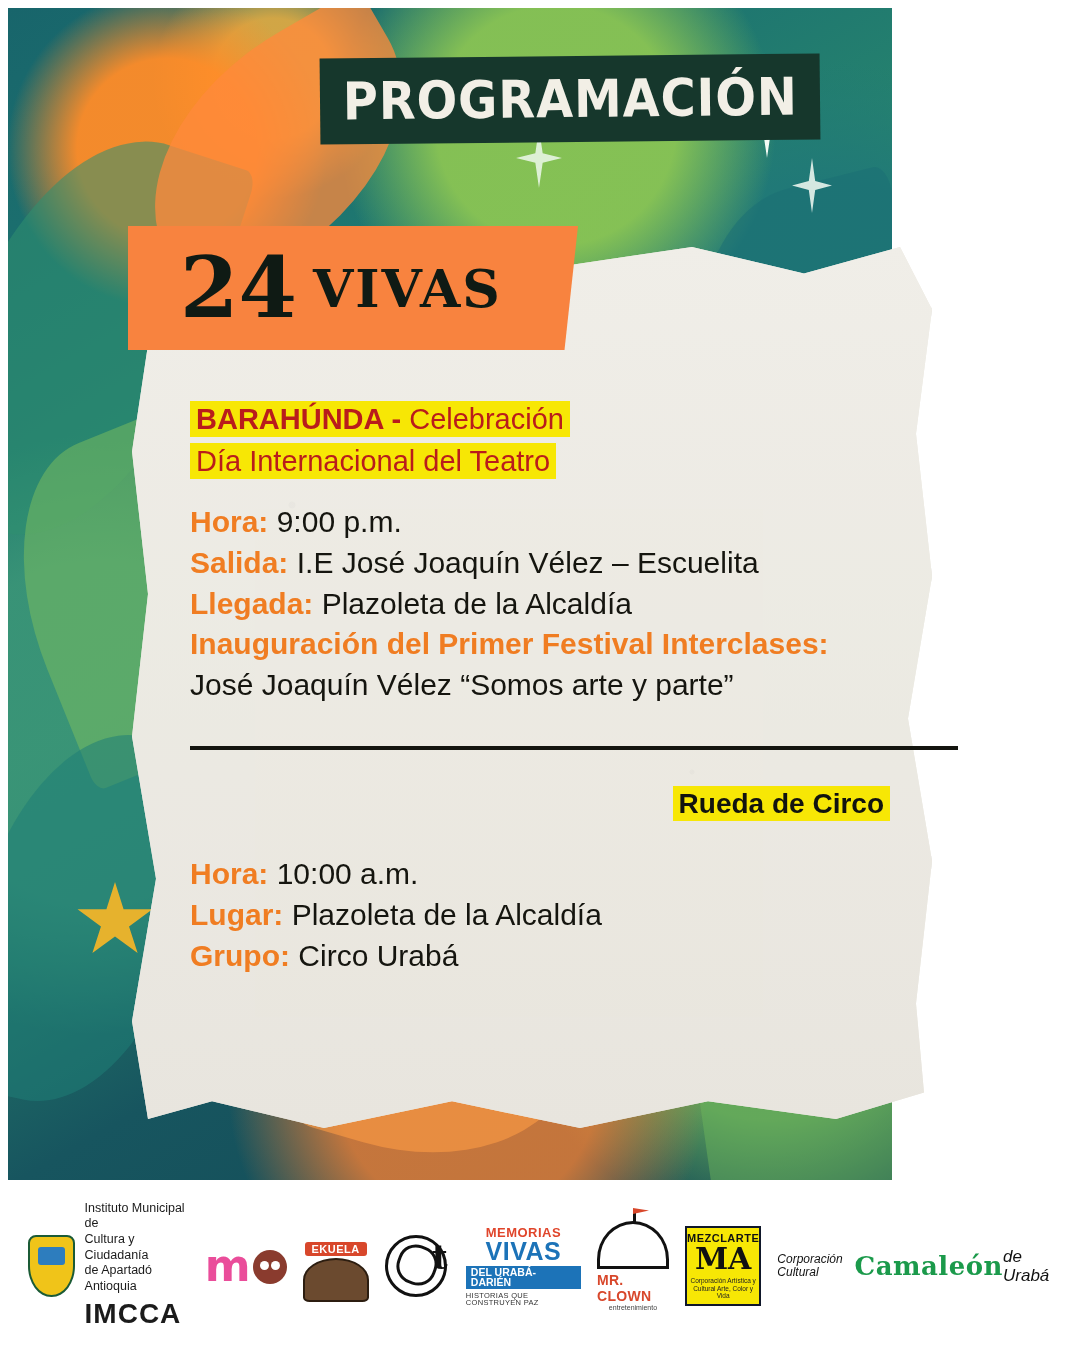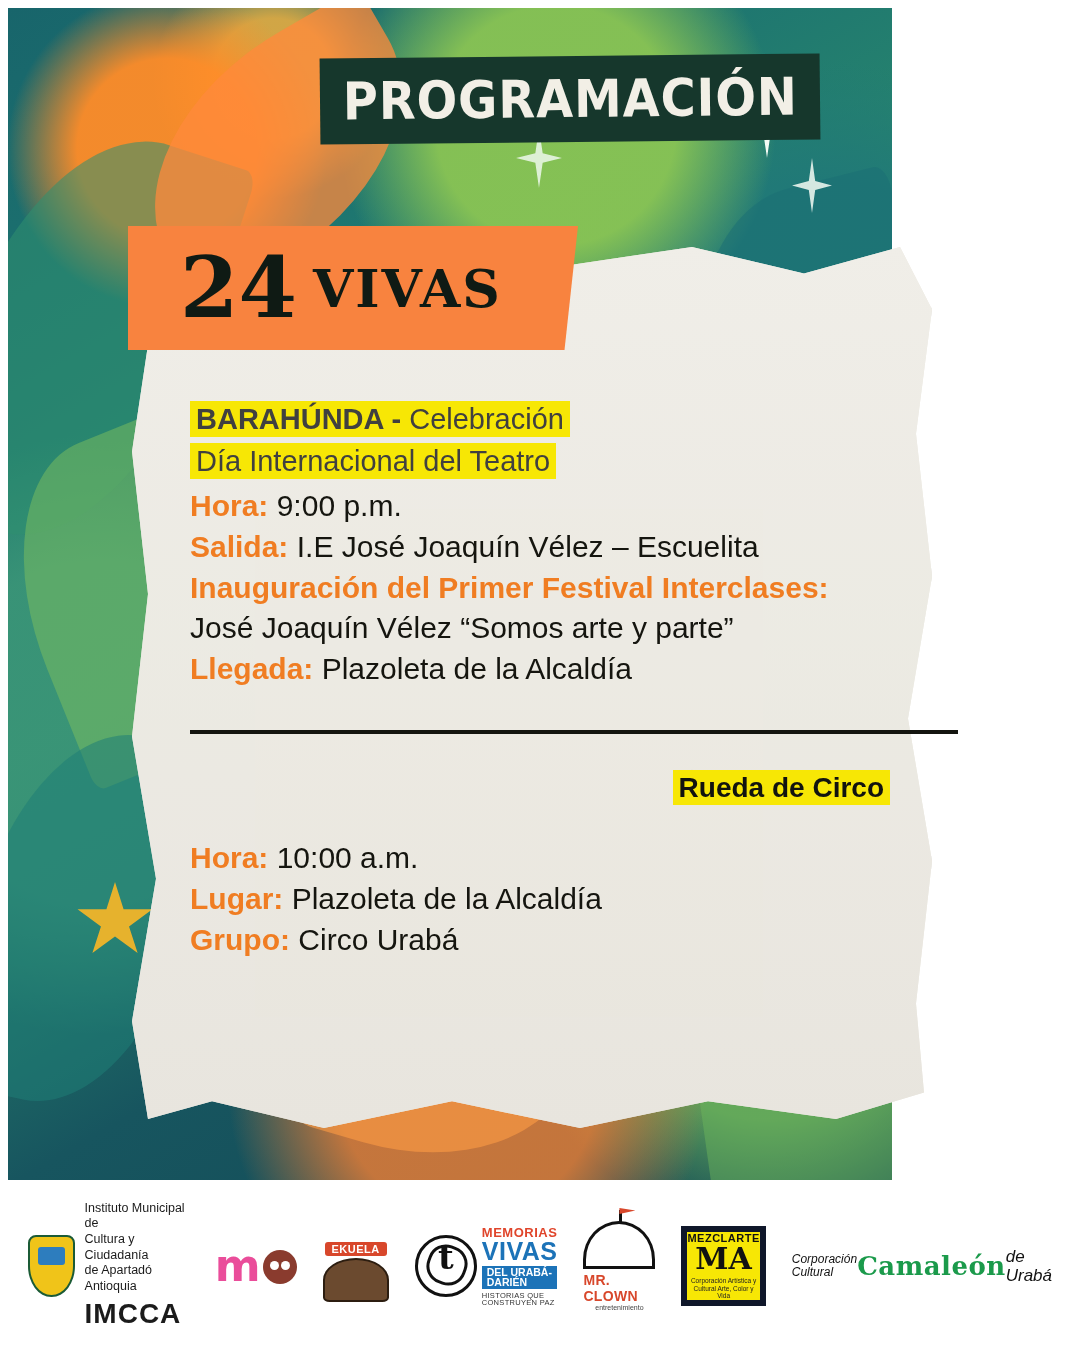--- a/index.html
+++ b/index.html
@@ -136,22 +136,22 @@
   .hl-yellow {
     background: #f7e705;
     display: inline;
     box-decoration-break: clone;
     -webkit-box-decoration-break: clone;
     padding: 2px 6px;
   }
   .event-title {
     font-size: 29px;
     line-height: 1.45;
-    color: #404040;
-    margin-bottom: 4px;
+    color: #b91c1c;
+    margin-bottom: 20px;
   }
   .event-title b { font-weight: bold; }
 
   .line {
     font-size: 30px;
     line-height: 1.36;
     color: #15150f;
   }
   .lbl {
     color: #f07d22;
@@ -179,21 +179,21 @@
 
   
   .footer {
     position: absolute;
     left: 0; bottom: 0;
     width: 1080px; height: 168px;
     background: #ffffff;
     display: flex;
     align-items: center;
     justify-content: center;
-    gap: 26px;
+    gap: 16px;
     padding: 0 28px;
   }
   .logo { display: flex; align-items: center; gap: 10px; }
   .crest {
     width: 54px; height: 62px;
     background: #f0c419;
     border: 2px solid #1b5b36;
     border-radius: 8px 8px 50% 50%;
     position: relative;
   }
@@ -269,21 +269,21 @@
   .tent::before {
     content: ""; position: absolute; left: 50%; top: -14px; width: 3px; height: 14px; background: #111;
   }
   .tent::after {
     content: ""; position: absolute; left: 50%; top: -16px; width: 16px; height: 10px; background: #d8472b;
     clip-path: polygon(0 0, 100% 25%, 0 60%);
   }
   .clown .name { font-size: 14px; font-weight: bold; color: #d8472b; margin-top: 3px; letter-spacing: .3px; }
   .clown .sub { font-size: 7px; color: #444; }
   .mezclarte {
-    width: 86px; height: 80px; background: #f7e705; border: 6px solid #0f172a;
+    width: 86px; height: 80px; background: #f7e705; border: 2px solid #0f172a;
     display: flex; flex-direction: column; align-items: center; justify-content: center; position: relative;
   }
   .mezclarte .top { font-size: 11px; font-weight: bold; color: #111; letter-spacing: .5px; }
   .mezclarte .ma { font-size: 30px; font-weight: bold; color: #111; line-height: 1; font-family: "DejaVu Serif", serif; }
   .mezclarte .foot { font-size: 6.5px; color: #222; margin-top: 3px; text-align: center; line-height: 1.15; }
   .camaleon {
     display: flex; align-items: center; line-height: 1.1;
   }
   .camaleon .c1 { font-size: 12px; color: #111; font-style: italic; }
   .camaleon .c2 {
@@ -333,25 +333,25 @@
         <span class="hl-yellow">Día Internacional del Teatro</span>
       </div>
 
       <div class="line">
         <span class="lbl">Hora:</span><span> 9:00 p.m.</span>
       </div>
       <div class="line">
         <span class="lbl">Salida:</span><span> I.E José Joaquín Vélez – Escuelita</span>
       </div>
       <div class="line">
+        <span class="lbl">Llegada:</span><span> Plazoleta de la Alcaldía</span>
+      </div>
+      <div class="line">
         <span class="lbl-block">Inauguración del Primer Festival Interclases:</span>
         <span>José Joaquín Vélez “Somos arte y parte”</span>
-      </div>
-      <div class="line">
-        <span class="lbl">Llegada:</span><span> Plazoleta de la Alcaldía</span>
       </div>
     </div>
 
     <div class="divider"></div>
 
     <div class="section2">
       <div class="sec2-title">
         <span class="hl-yellow">Rueda de Circo</span>
       </div>
       <div class="line">

